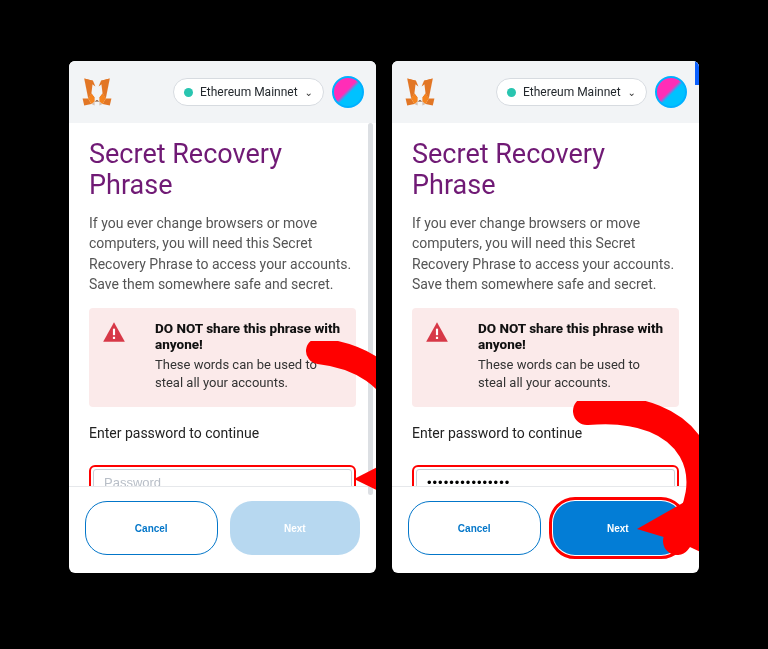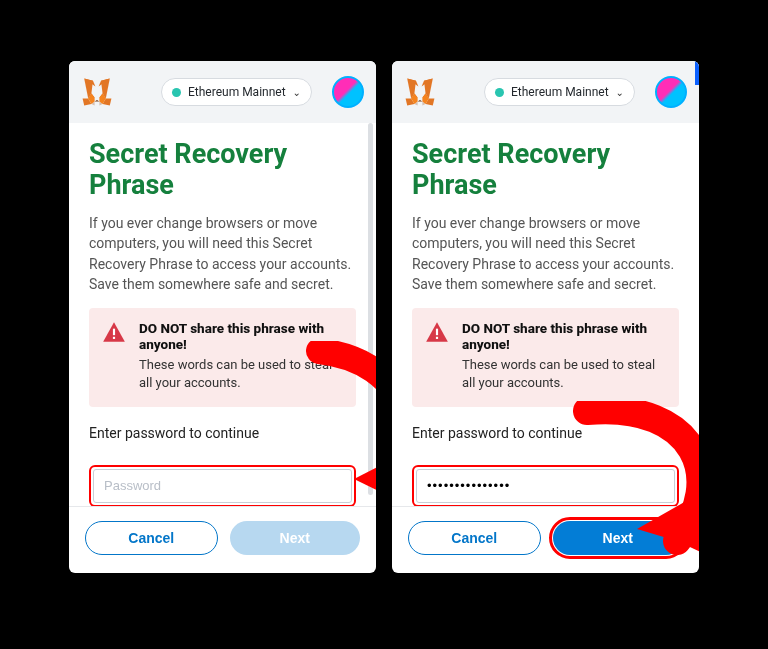--- a/index.html
+++ b/index.html
@@ -27,21 +27,21 @@
       display: flex;
       flex-direction: column;
       position: relative;
     }
     .header {
       background: #f2f4f6;
       height: 62px;
       display: flex;
       align-items: center;
       padding: 0 12px;
-      gap: 20px;
+      gap: 8px;
     }
     .fox {
       width: 32px;
       height: 32px;
       margin-right: auto;
     }
     .net-pill {
       border: 1px solid #d7dbe0;
       background: #fff;
       border-radius: 14px;
@@ -66,37 +66,37 @@
       border: 2px solid #00b0ff;
       background: linear-gradient(135deg, #ff2db7 45%, #00c2ff 55%);
     }
     .content {
       padding: 16px 20px 6px;
       flex: 1;
       overflow: hidden;
     }
     .title {
       font-size: 27px;
-      font-weight: 700;
-      color: #15803d;
+      font-weight: 400;
+      color: #701a75;
       line-height: 1.15;
       margin-bottom: 12px;
     }
     .desc {
       font-size: 14px;
       color: #555;
       line-height: 1.45;
       margin-bottom: 14px;
     }
     .warn {
       background: #fbeaea;
       border-radius: 4px;
       padding: 12px 12px 14px;
       display: flex;
-      gap: 12px;
+      gap: 28px;
       margin-bottom: 18px;
     }
     .warn svg { flex: none; }
     .warn-head {
       font-weight: 800;
       font-size: 13.5px;
       color: #111;
       margin-bottom: 4px;
     }
     .warn-body {
@@ -111,38 +111,38 @@
     }
     .pw-wrap {
       border: 2px solid #ff0000;
       border-radius: 6px;
       padding: 2px;
     }
     .pw {
       width: 100%;
       border: 1px solid #caced6;
       border-radius: 3px;
-      height: 34px;
+      height: 28px;
       padding: 0 10px;
       font-size: 13px;
       outline: none;
       letter-spacing: 1px;
     }
     .pw::placeholder { color: #b8bec7; letter-spacing: normal; }
     .footer {
       border-top: 1px solid #e6e8eb;
       padding: 14px 16px 18px;
       display: flex;
       gap: 12px;
     }
     .btn {
       flex: 1;
-      height: 34px;
+      height: 54px;
       border-radius: 22px;
-      font-size: 14px;
+      font-size: 10px;
       font-weight: 600;
       border: none;
       cursor: pointer;
       display: flex;
       align-items: center;
       justify-content: center;
     }
     .btn-cancel {
       background: #fff;
       color: #0376c9;

